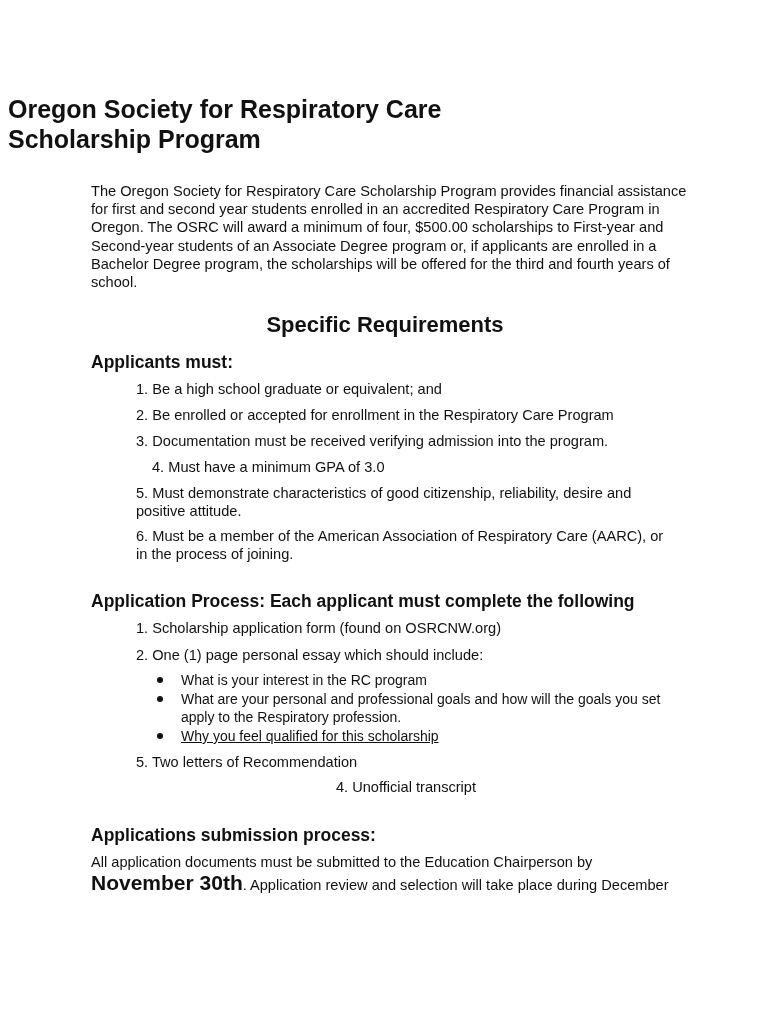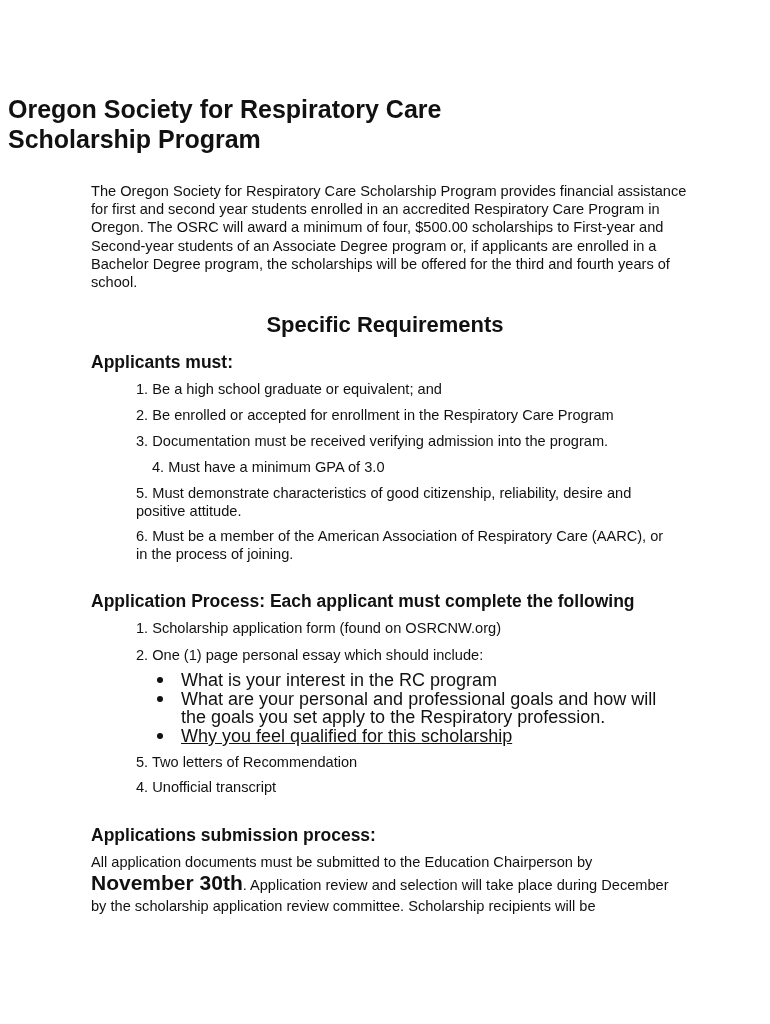--- a/index.html
+++ b/index.html
@@ -7,21 +7,21 @@
            font-family: "Liberation Sans", sans-serif; color: #111; }
     .page { position: absolute; left: 0; top: 0; width: 770px; height: 1024px; }
     .title { position: absolute; left: 8px; width: 770px; text-align: left;
              font-weight: bold; font-size: 25px; line-height: 30px; top: 94px; }
     .intro { position: absolute; left: 91px; top: 182px; width: 600px;
              font-size: 14.6px; line-height: 18.2px; }
     .h-center { position: absolute; left: 0; width: 770px; text-align: center;
                 font-weight: bold; font-size: 22px; top: 312px; }
     .h-left { position: absolute; left: 91px; font-weight: bold; font-size: 17.5px; }
     .item { position: absolute; left: 136px; width: 540px; font-size: 14.6px; line-height: 18px; }
-    .bullet { position: absolute; left: 181px; width: 500px; font-size: 18px; line-height: 18px; }
+    .bullet { position: absolute; left: 181px; width: 500px; font-size: 14px; line-height: 18px; }
     .bullet-dot { position: absolute; left: 157px; width: 6px; height: 6px;
                   border-radius: 50%; background: #111; }
     .para { position: absolute; left: 91px; width: 600px; font-size: 14.6px; line-height: 21px; }
     .big { font-weight: bold; font-size: 21px; }
   </style>
 </head>
 <body>
 
 <div class="page">
   <div class="title">
@@ -48,20 +48,19 @@
   <div class="item" style="top:646px;">2. One (1) page personal essay which should include:</div>
 
   <span class="bullet-dot" style="top:677px;"></span>
   <div class="bullet" style="top:671px;">What is your interest in the RC program</div>
   <span class="bullet-dot" style="top:696px;"></span>
   <div class="bullet" style="top:690px;">What are your personal and professional goals and how will the goals you set apply to the Respiratory profession.</div>
   <span class="bullet-dot" style="top:733px;"></span>
   <div class="bullet" style="top:727px;text-decoration:underline;">Why you feel qualified for this scholarship</div>
 
   <div class="item" style="top:753px;">5. Two letters of Recommendation</div>
-  <div class="item" style="top:778px;">4. Unofficial transcript</div>
+  <div class="item" style="top:778px;text-align:center;">4. Unofficial transcript</div>
 
   <div class="h-left" style="top:825px;">Applications submission process:</div>
 
   <div class="para" style="top:852px;">All application documents must be submitted to the Education Chairperson by</div>
   <div class="para" style="top:872px;"><span class="big">November 30th</span><span>. Application review and selection will take place during December</span></div>
-  <div class="para" style="top:896px;">by the scholarship application review committee. Scholarship recipients will be</div>
 </div>
 
 </body></html>

